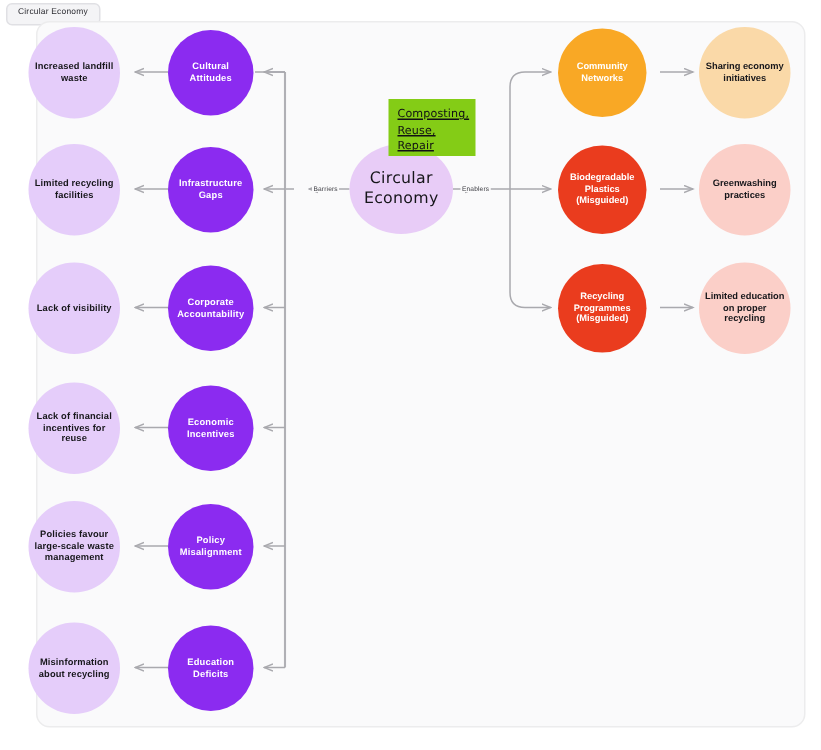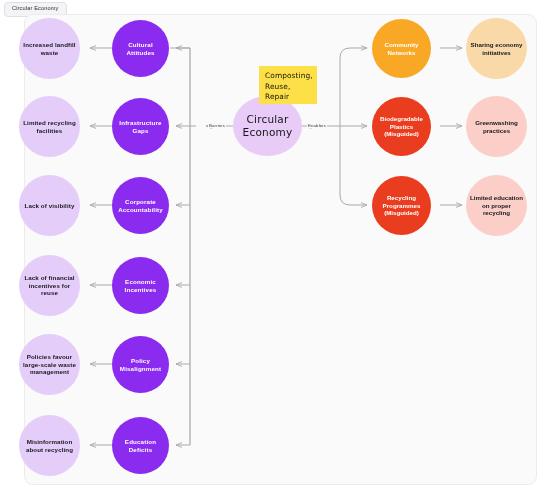--- a/index.html
+++ b/index.html
@@ -92,28 +92,29 @@
   .n-enabler-b-out{
     background:#fbcfc8;
     color:#17171b;
     font-size:6.2px;
     font-weight:700;
   }
 
   
   .sticky{
     position:absolute;
-    background:#fde047;
+    background:#84cc16;
     color:#111114;
     font-family:"DejaVu Sans", sans-serif;
     font-size:7.4px;
     line-height:1.45;
     padding:5px 5px 5px 6px;
     box-sizing:border-box;
     letter-spacing:.1px;
+    text-decoration:underline;
   }
 
   
   .edge-label{
     position:absolute;
     font-size:4.4px;
     color:#3a3a40;
     background:#fafafb;
     padding:0 1px;
     letter-spacing:.1px;

